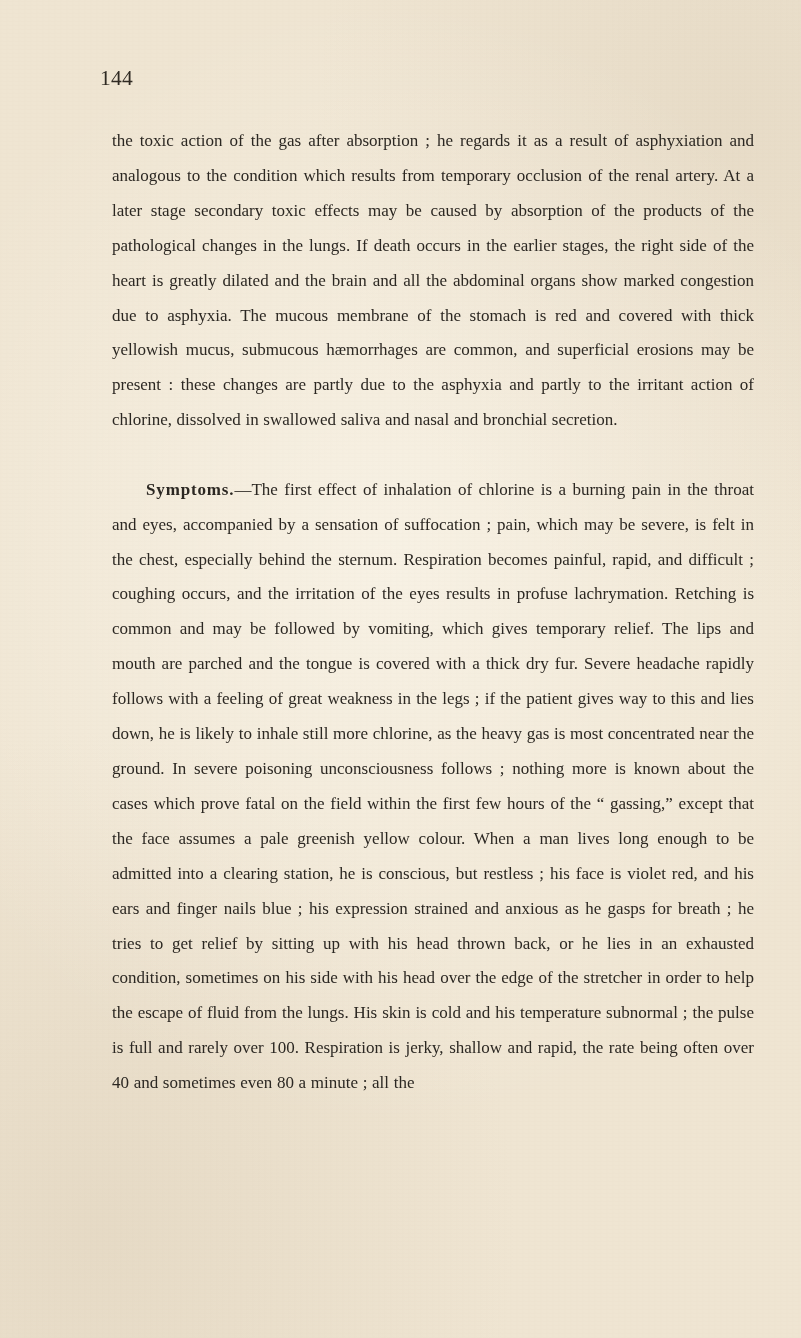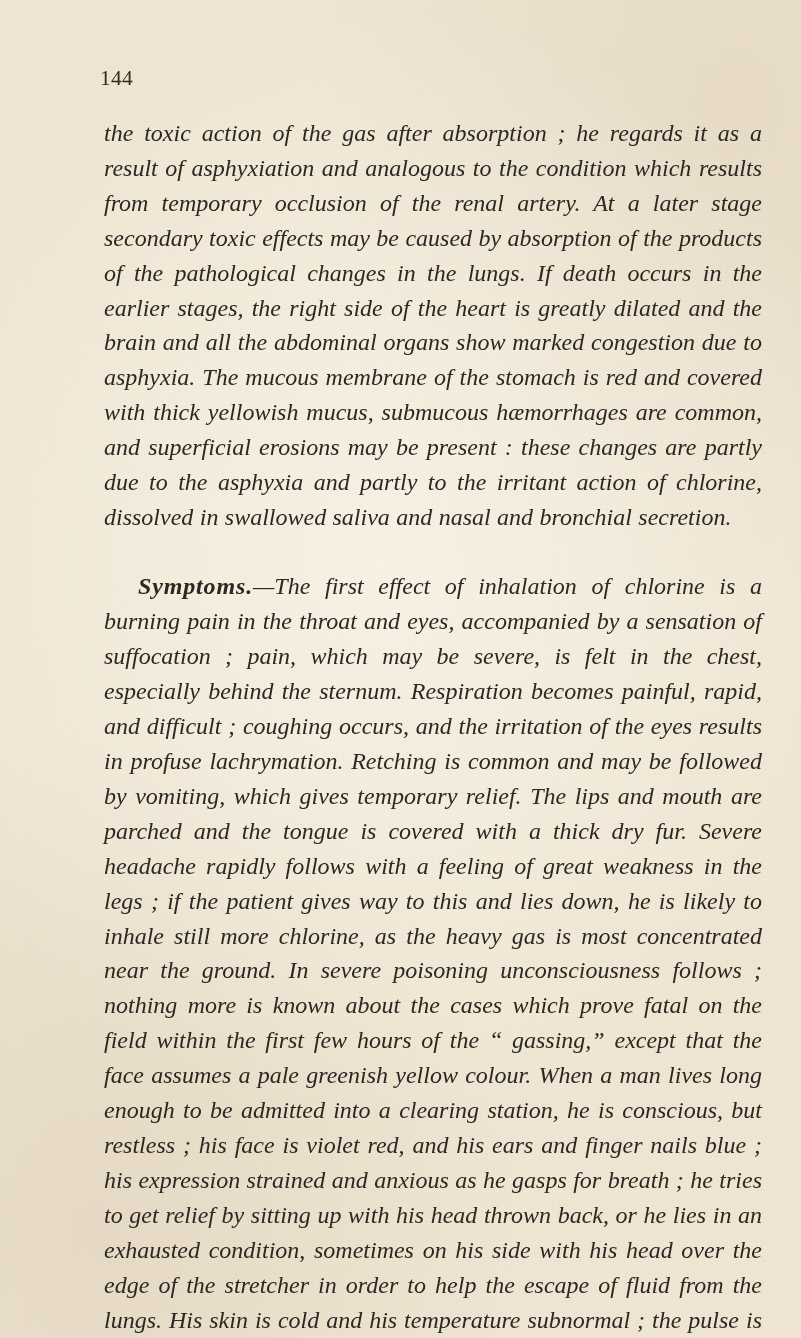--- a/index.html
+++ b/index.html
@@ -56,29 +56,28 @@
 
   
   .textblock {
     position: absolute;
     left: 100px;
     top: 112px;
     width: 666px;
   }
 
   .para {
-    margin: 4px;
-    font-size: 24px;
+    margin: 12px;
+    font-size: 17px;
     line-height: 34.9px;
     text-align: justify;
     text-justify: inter-word;
     word-spacing: 0.4px;
     color: #2b2722;
     hyphens: none;
-    font-style: italic;
     -webkit-hyphens: none;
   }
 
   
   .para.spaced {
     margin-top: 34.6px;
     text-indent: 34px;
   }
 
   

